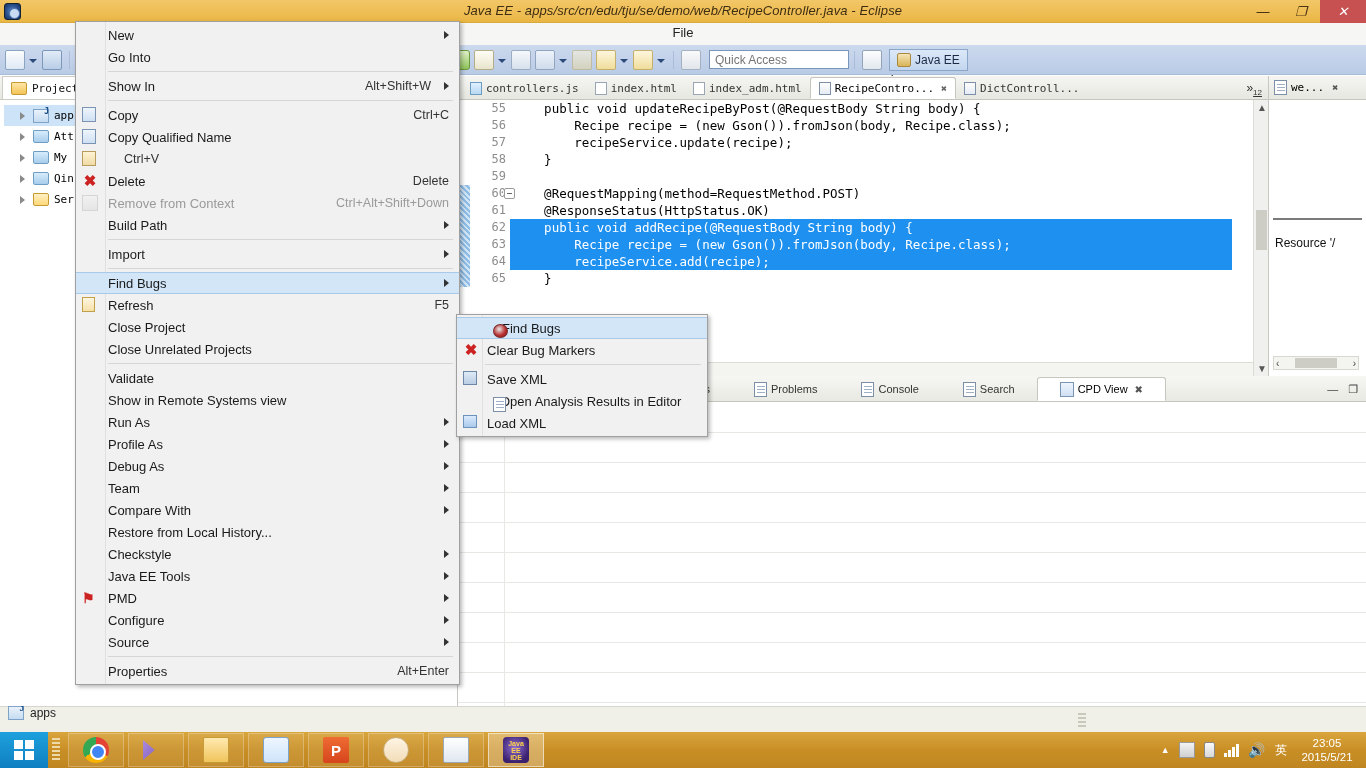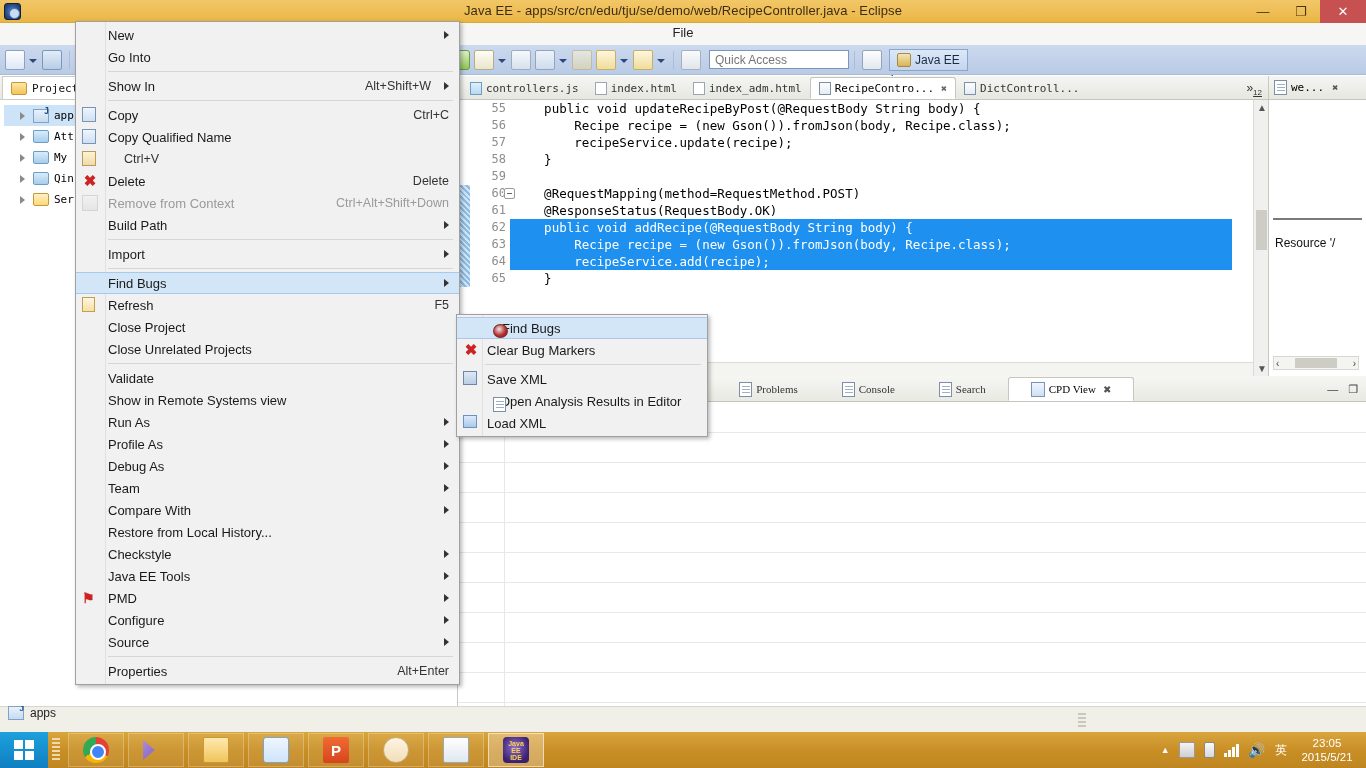--- a/index.html
+++ b/index.html
@@ -10,20 +10,21 @@
     font-family: "Liberation Sans", sans-serif;
     background: #ffffff;
   }
   #root { position: relative; width: 1366px; height: 768px; }
 
   
   .titlebar {
     position: absolute; left: 0; top: 0; width: 1366px; height: 23px;
     background: linear-gradient(to bottom, #f2c767 0%, #eebd54 60%, #e9b643 100%);
     border-bottom: 1px solid #d8a93c;
+    font-style: italic;
   }
   .titlebar .app-icon {
     position: absolute; left: 4px; top: 3px; width: 17px; height: 17px;
     border-radius: 3px;
     background: radial-gradient(circle at 50% 50%, #5a8fd0 0%, #2b4f8a 60%, #16305e 100%);
     border: 1px solid #123;
   }
   .titlebar .app-icon::after {
     content: ""; position: absolute; left: 4px; top: 4px; width: 9px; height: 9px;
     border-radius: 50%; background: #c9dcf3; border: 1px solid #4a6ea8;
@@ -206,21 +207,21 @@
     position: absolute; left: 458px; top: 300px; width: 908px; height: 330px;
     background: #fff;
   }
   .bp-tabrow {
     height: 26px; background: linear-gradient(to bottom,#f6f6f3,#e9e9e3);
     border-bottom: 1px solid #c6c6be; display: flex; align-items: flex-end;
     padding-left: 4px; position: relative;
   }
   .bp-tab {
     display: flex; align-items: center; gap: 4px; height: 24px; padding: 0 22px;
-    font-family: Liberation Serif, serif; font-size: 11px; color: #333;
+    font-family: Liberation Sans, sans-serif; font-size: 11px; color: #333;
   }
   .bp-tab.active { background:#fff; border:1px solid #c6c6be; border-bottom:1px solid #fff; border-radius:3px 3px 0 0; color:#000; }
   .bp-ctrl { position:absolute; right:8px; bottom:5px; display:flex; gap:10px; color:#444; font-size:11px; }
   .bp-body { position:absolute; left:0; top:26px; width:908px; height:304px; background:#fff; }
   .bp-grid { position:absolute; left:0; top:0; width:908px; height:304px; }
   .bp-grid .r { position:absolute; left:0; width:908px; height:1px; background:#e8e8e4; }
   .bp-grid .c { position:absolute; top:0; width:1px; height:304px; background:#e8e8e4; }
 
   
   .statusbar {
@@ -472,21 +473,21 @@
         </div>
 
         <div class="hl-band" style="top:119px;height:51px;"></div>
 
         <div class="codeline" style="top:0"><span class="lineno">55</span><span class="linetext">    public void updateRecipeByPost(@RequestBody String body) {</span></div>
         <div class="codeline"><span class="lineno">56</span><span class="linetext">        Recipe recipe = (new Gson()).fromJson(body, Recipe.class);</span></div>
         <div class="codeline"><span class="lineno">57</span><span class="linetext">        recipeService.update(recipe);</span></div>
         <div class="codeline"><span class="lineno">58</span><span class="linetext">    }</span></div>
         <div class="codeline"><span class="lineno">59</span><span class="linetext"></span></div>
         <div class="codeline"><span class="lineno">60</span><span class="fold"></span><span class="linetext">    @RequestMapping(method=RequestMethod.POST)</span></div>
-        <div class="codeline"><span class="lineno">61</span><span class="linetext">    @ResponseStatus(RequestBody.OK)</span></div>
+        <div class="codeline"><span class="lineno">61</span><span class="linetext">    @ResponseStatus(HttpStatus.OK)</span></div>
         <div class="codeline hl"><span class="lineno">62</span><span class="linetext" style="color:#fff">    public void addRecipe(@RequestBody String body) {</span></div>
         <div class="codeline hl"><span class="lineno">63</span><span class="linetext" style="color:#fff">        Recipe recipe = (new Gson()).fromJson(body, Recipe.class);</span></div>
         <div class="codeline hl"><span class="lineno">64</span><span class="linetext" style="color:#fff">        recipeService.add(recipe);</span></div>
         <div class="codeline"><span class="lineno">65</span><span class="linetext">    }</span></div>
 
         <div class="hscroll"></div>
       </div>
 
       <div class="vscroll">
         <div class="up">▲</div>

